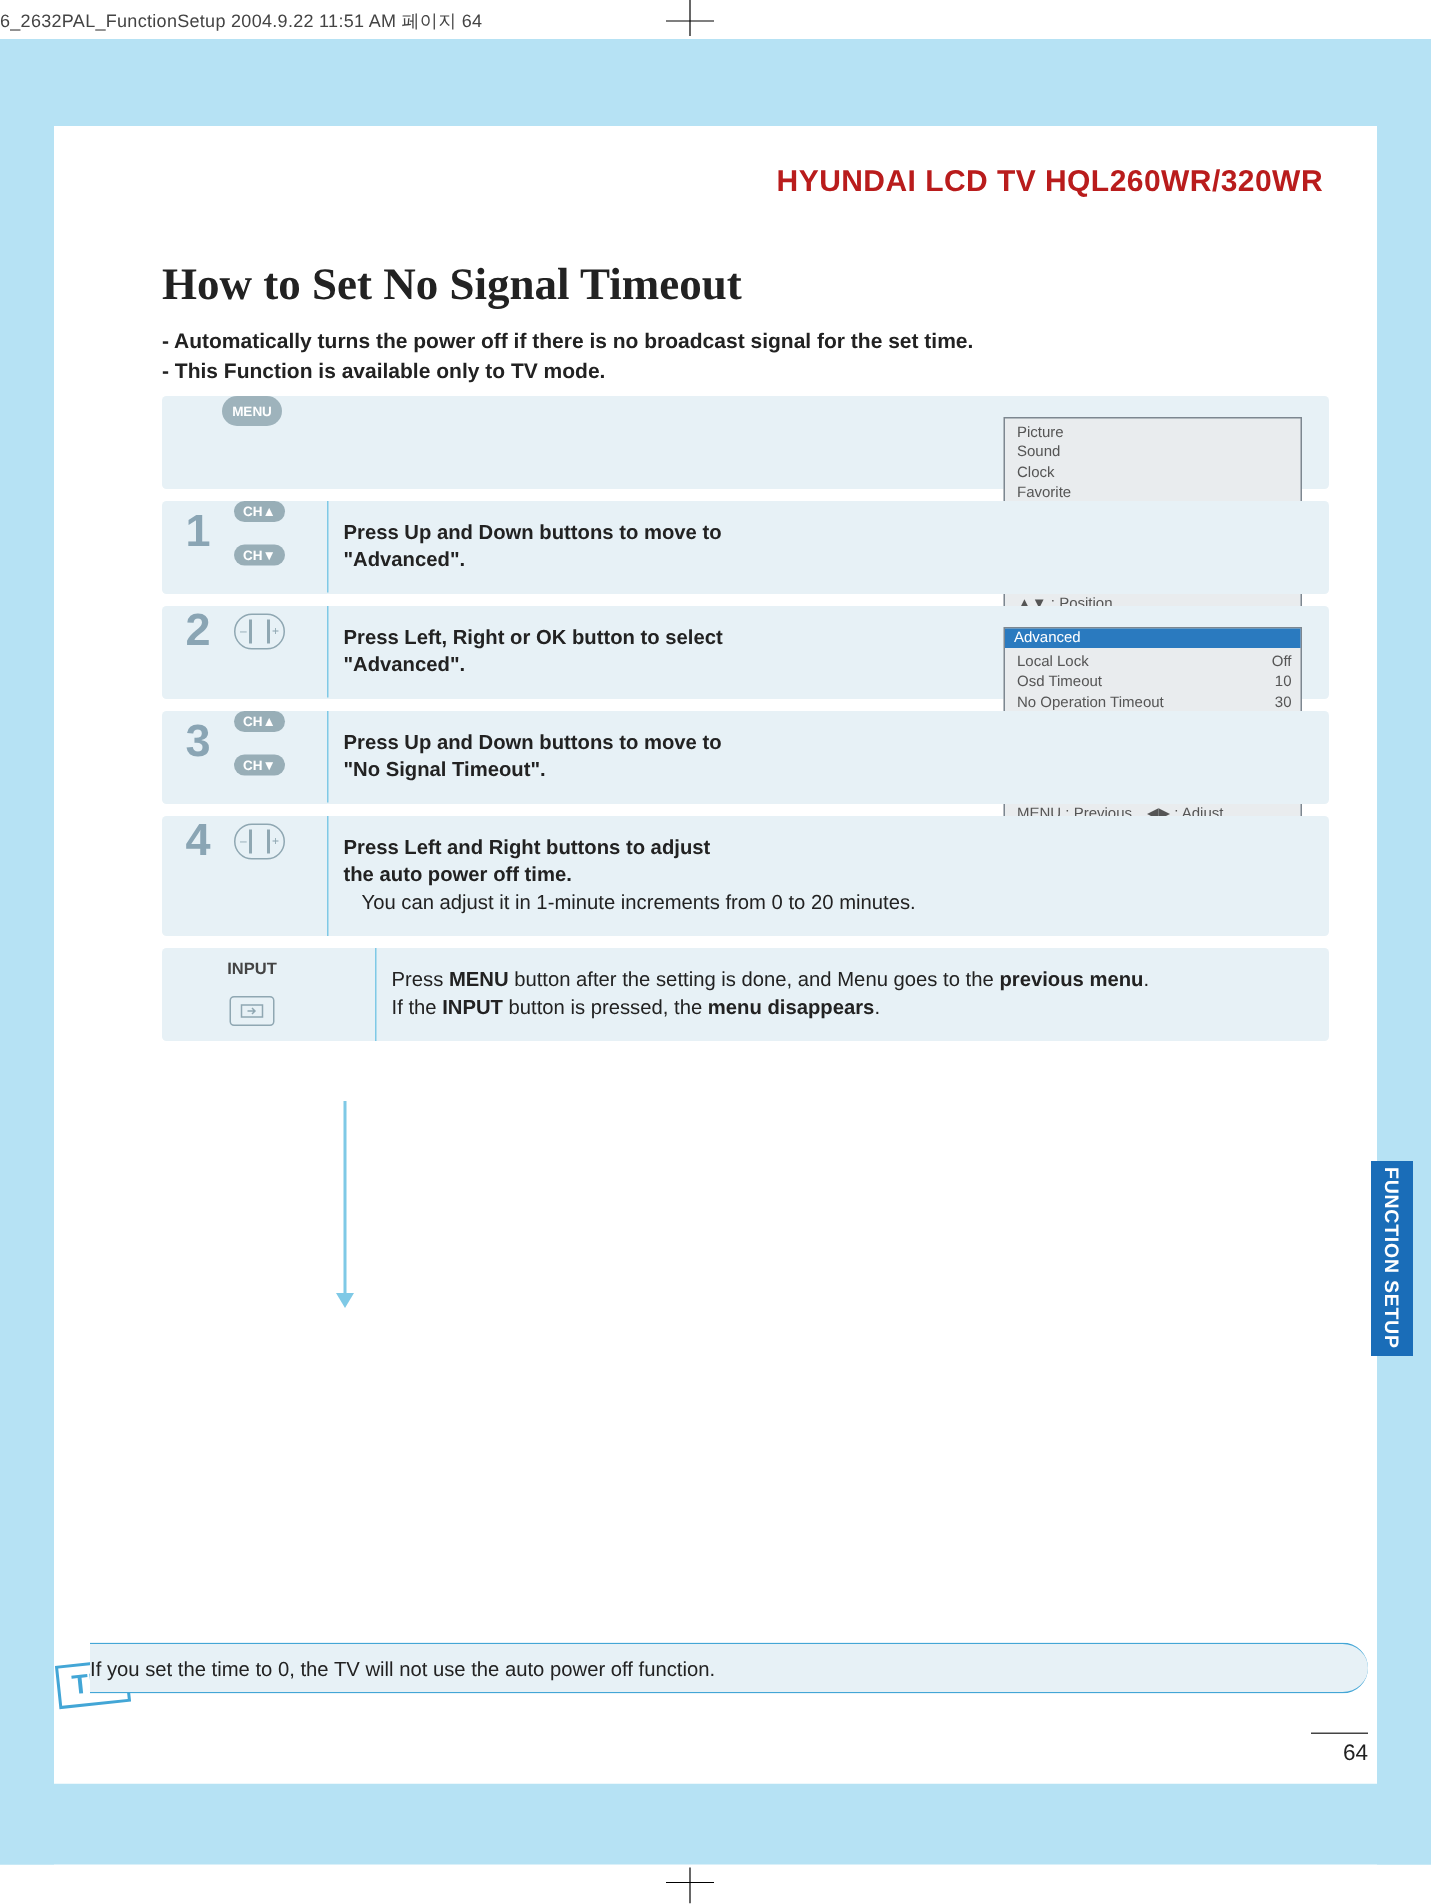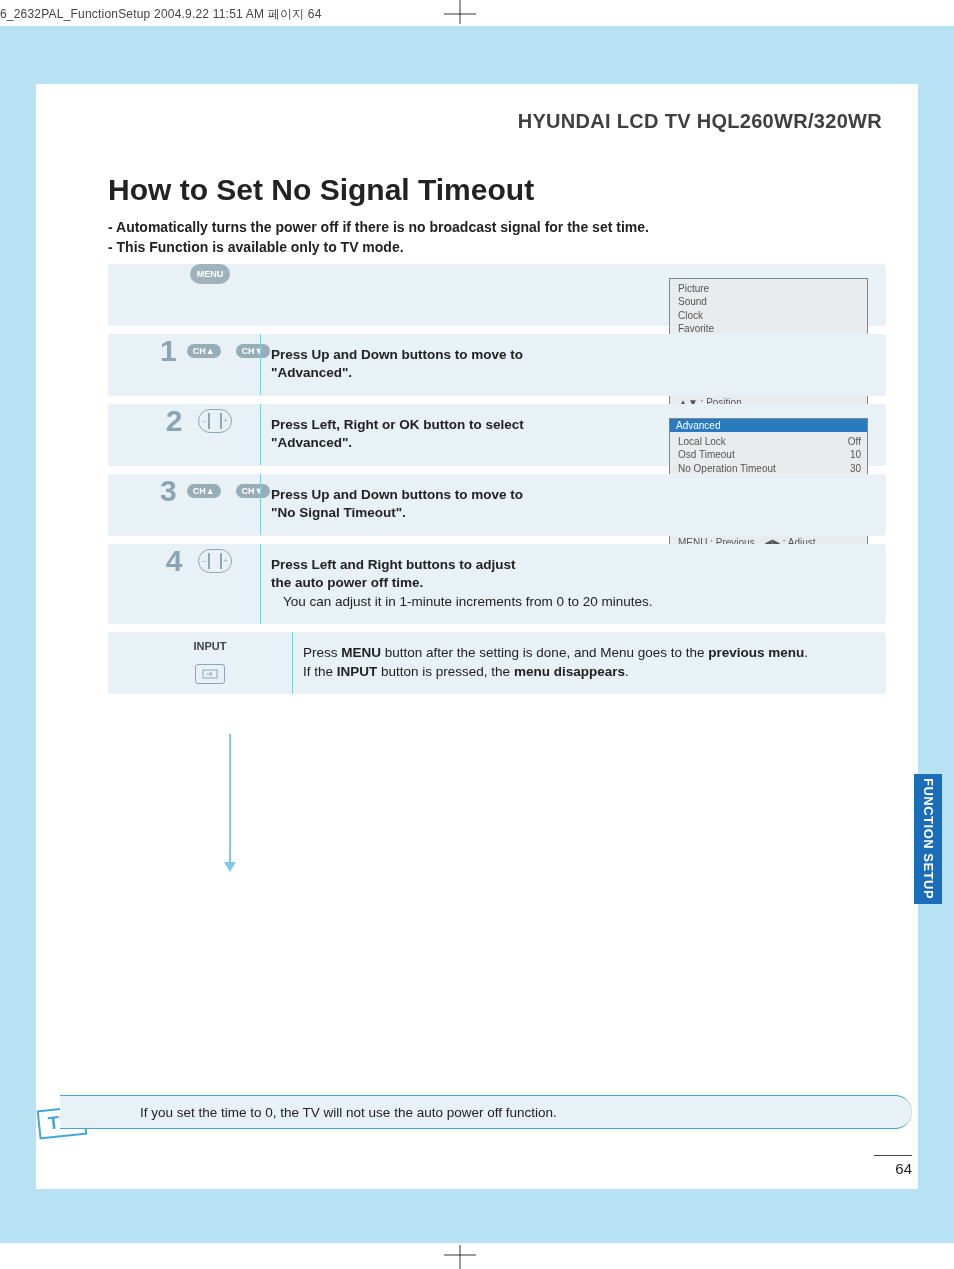--- a/index.html
+++ b/index.html
@@ -25,68 +25,67 @@
   .frame-left { position:absolute; top:26px; bottom:26px; left:0; width:36px; background:#b6e2f4; }
   .frame-right { position:absolute; top:26px; bottom:26px; right:0; width:36px; background:#b6e2f4; }
   .page {
     position:absolute;
     top:84px; left:36px; right:36px; bottom:80px;
     background:#fff;
     padding: 26px 32px 10px 72px;
   }
   .product-header {
     text-align:right;
-    color:#404040;
+    color:#b91c1c;
     font-weight:bold;
     font-size:20px;
     letter-spacing:.3px;
     padding-right:4px;
     margin-bottom:40px;
   }
   .title {
     font-size:30px;
     font-weight:900;
-    font-family: Liberation Sans, sans-serif;
+    font-family: Liberation Serif, serif;
     margin-bottom:10px;
   }
   .subtitle {
     font-size:14px;
     font-weight:bold;
     line-height:1.45;
     margin-bottom:0;
   }
   .steps { margin-top:6px; }
   .step {
     display:flex;
     align-items:flex-start;
     background:#e7f1f6;
     border-radius:3px;
     margin-bottom:8px;
     min-height:62px;
     position:relative;
-    padding-left:42px;
   }
   .step .numcol {
     width:110px;
     display:flex;
     align-items:center;
     justify-content:flex-start;
     padding-left:10px;
     gap:10px;
   }
   .step .num {
     font-weight:900;
     font-size:30px;
     color:#8aa5b4;
     font-family: Arial Black, Arial, sans-serif;
     width:28px;
     text-align:center;
   }
   .step .icon {
-    display:flex; gap:15px; align-items:center;
+    display:flex; flex-direction:column; gap:15px; align-items:center;
   }
   .pill {
     background:#98aeb7; color:#fff; font-size:9px; font-weight:bold;
     border-radius:8px; padding:2px 6px; display:inline-flex; align-items:center; justify-content:center;
     min-width:28px; text-align:center;
   }
   .oval-lr {
     width:34px; height:24px; border:1.5px solid #8fa7b2; border-radius:12px; position:relative;
   }
   .oval-lr::before, .oval-lr::after {
@@ -161,21 +160,20 @@
   .tip-bar {
     position:absolute;
     left:24px; right:6px;
     bottom:60px;
     height:34px;
     background:#e7f1f6;
     border-top:1.5px solid #43a6d6;
     border-bottom:1.5px solid #43a6d6;
     border-radius:0 18px 18px 0;
     display:flex; align-items:center;
-    padding-left:80px;
     font-size:13.5px;
   }
   .tip-badge {
     position:absolute; left:2px; bottom:52px;
     transform:rotate(-6deg);
     background:#fff; border:2px solid #43a6d6; color:#43a6d6;
     font-weight:900; font-size:18px; padding:2px 8px;
     font-family:Arial Black, Arial, sans-serif;
   }
   .page-num {

